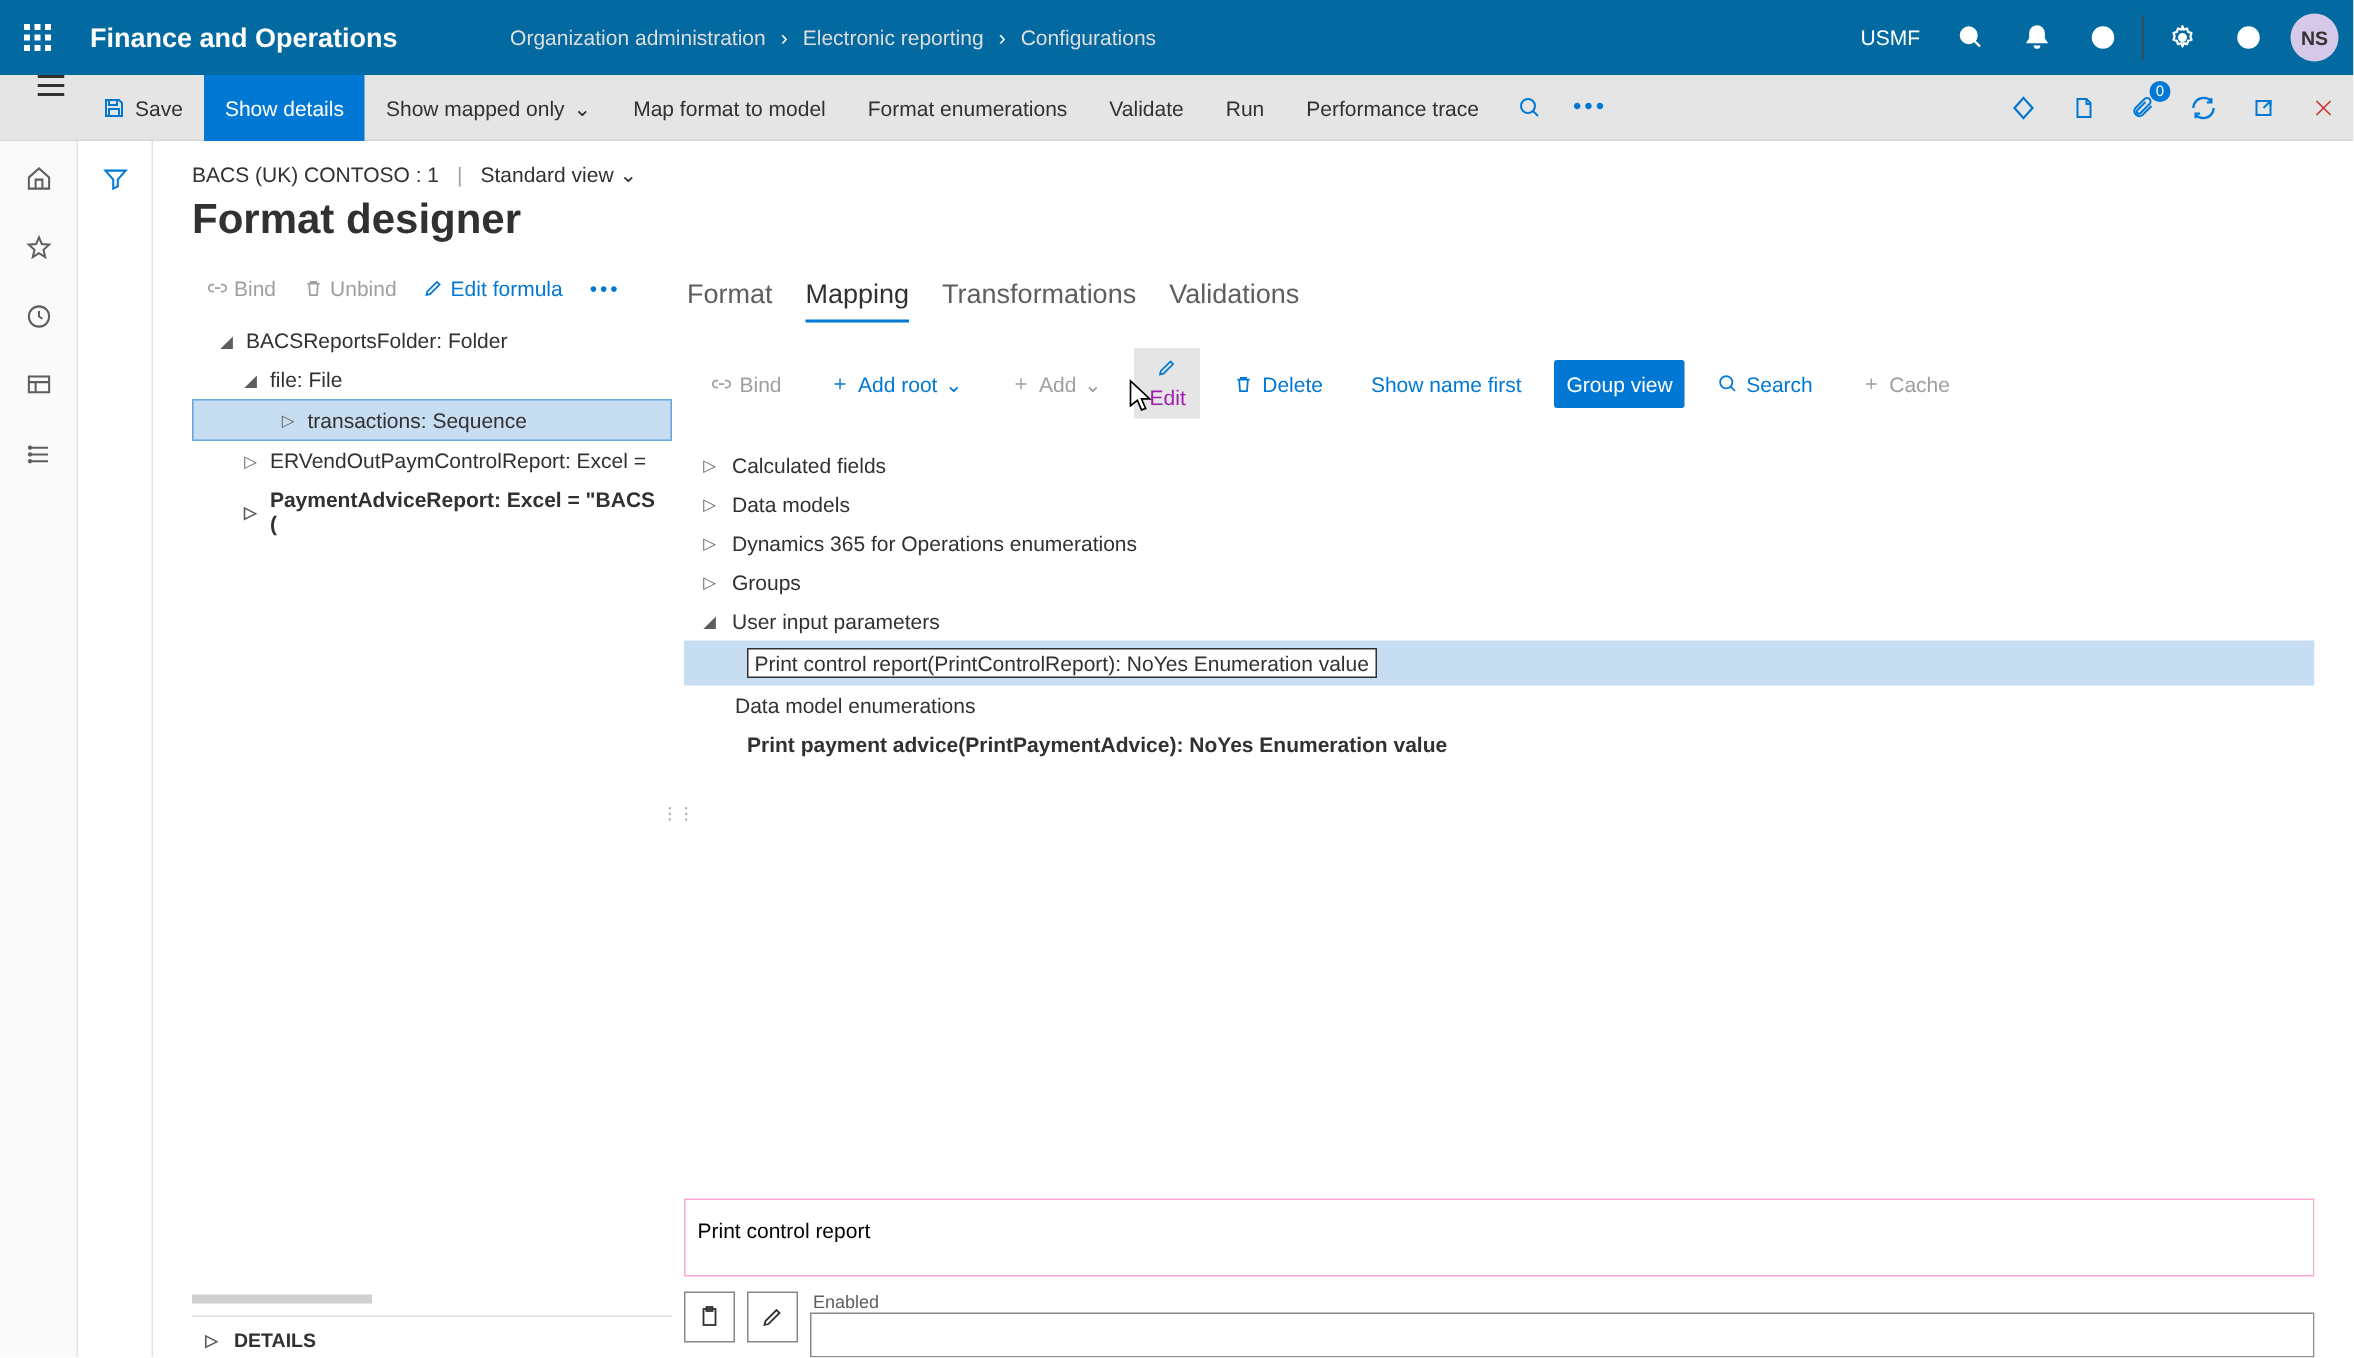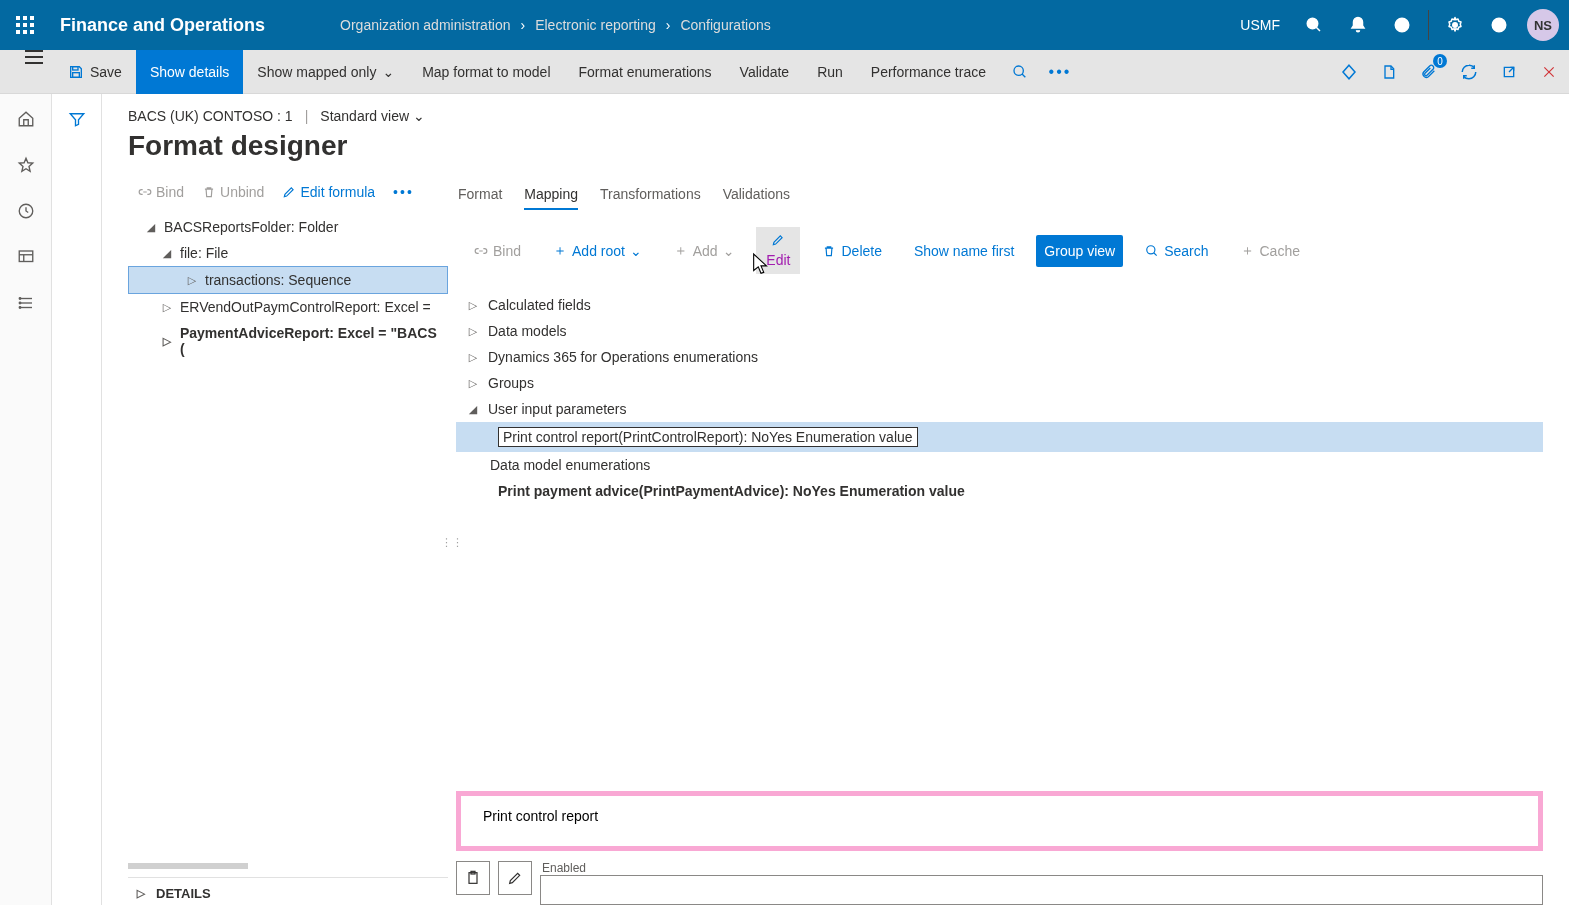--- a/index.html
+++ b/index.html
@@ -55,38 +55,38 @@
 .tree-indent-1 { padding-left: 16px; }
 .tree-indent-2 { padding-left: 32px; }
 .tree-indent-3 { padding-left: 56px; }
 .expander { width: 14px; display: inline-flex; justify-content: center; color: #605e5c; font-size: 11px; }
 
 .vsplitter { width: 8px; display: flex; align-items: center; justify-content: center; cursor: col-resize; color: #a0a0a0; font-size: 11px; }
 
 
 .mapping-panel { flex: 1; display: flex; flex-direction: column; }
 .tabs { display: flex; gap: 22px; border-bottom: 1px solid transparent; margin-bottom: 18px; padding-left: 2px; }
-.tab { font-size: 14px; color: #605e5c; padding: 6px 0; cursor: pointer; position: relative; }
+.tab { font-size: 18px; color: #605e5c; padding: 6px 0; cursor: pointer; position: relative; }
 .tab.active { color: #323130; font-weight: 400; }
 .tab.active::after { content: ''; position: absolute; left: 0; right: 0; bottom: -2px; height: 2px; background: #0078d4; }
 
 .mapping-toolbar { display: flex; align-items: center; gap: 12px; margin-bottom: 18px; flex-wrap: wrap; padding-left: 8px; }
 .tb-btn { display: flex; align-items: center; gap: 5px; font-size: 14px; padding: 6px 10px; cursor: pointer; border: none; background: transparent; }
 .tb-btn.hover { background: #e5e5e5; color: #a21caf; flex-direction: column; }
 .tb-btn.primary { background: #0078d4; color: #fff; border-radius: 2px; padding: 8px 8px; }
 
 .map-tree { font-size: 14px; color: #323130; }
 .map-row { display: flex; align-items: center; gap: 8px; padding: 5px 10px; cursor: pointer; }
 .map-row.selected { background: #c7ddf2; }
 .map-row.selected .map-label { border: 1px solid #323130; padding: 1px 4px; background: #fff; }
 .map-indent-1 { padding-left: 10px; }
 .map-indent-2 { padding-left: 42px; }
 
 .details-bottom { margin-top: auto; padding-top: 20px; }
-.detail-input { width: 100%; border: 5px solid #f9a8d4; padding: 12px 10px 22px 22px; font-size: 14px; margin-bottom: 10px; }
+.detail-input { width: 100%; border: 1px solid #f9a8d4; padding: 12px 10px 22px 8px; font-size: 14px; margin-bottom: 10px; }
 .enabled-row { display: flex; align-items: flex-start; gap: 8px; }
 .icon-box { width: 34px; height: 34px; border: 1px solid #8a8886; display: flex; align-items: center; justify-content: center; cursor: pointer; color: #323130; }
 .enabled-field { flex: 1; }
 .enabled-label { font-size: 12px; color: #605e5c; padding-left: 2px; }
 .enabled-input { width: 100%; height: 30px; border: 1px solid #8a8886; }
 
 .hscroll-track { margin-top: 28px; width: 120px; height: 6px; background: #d0d0d0; }
 
 .details-footer { display: flex; align-items: center; gap: 8px; padding: 8px 0 4px 6px; font-size: 13px; font-weight: 600; color: #323130; border-top: 1px solid #e1e1e1; margin-top: 8px; }
 

